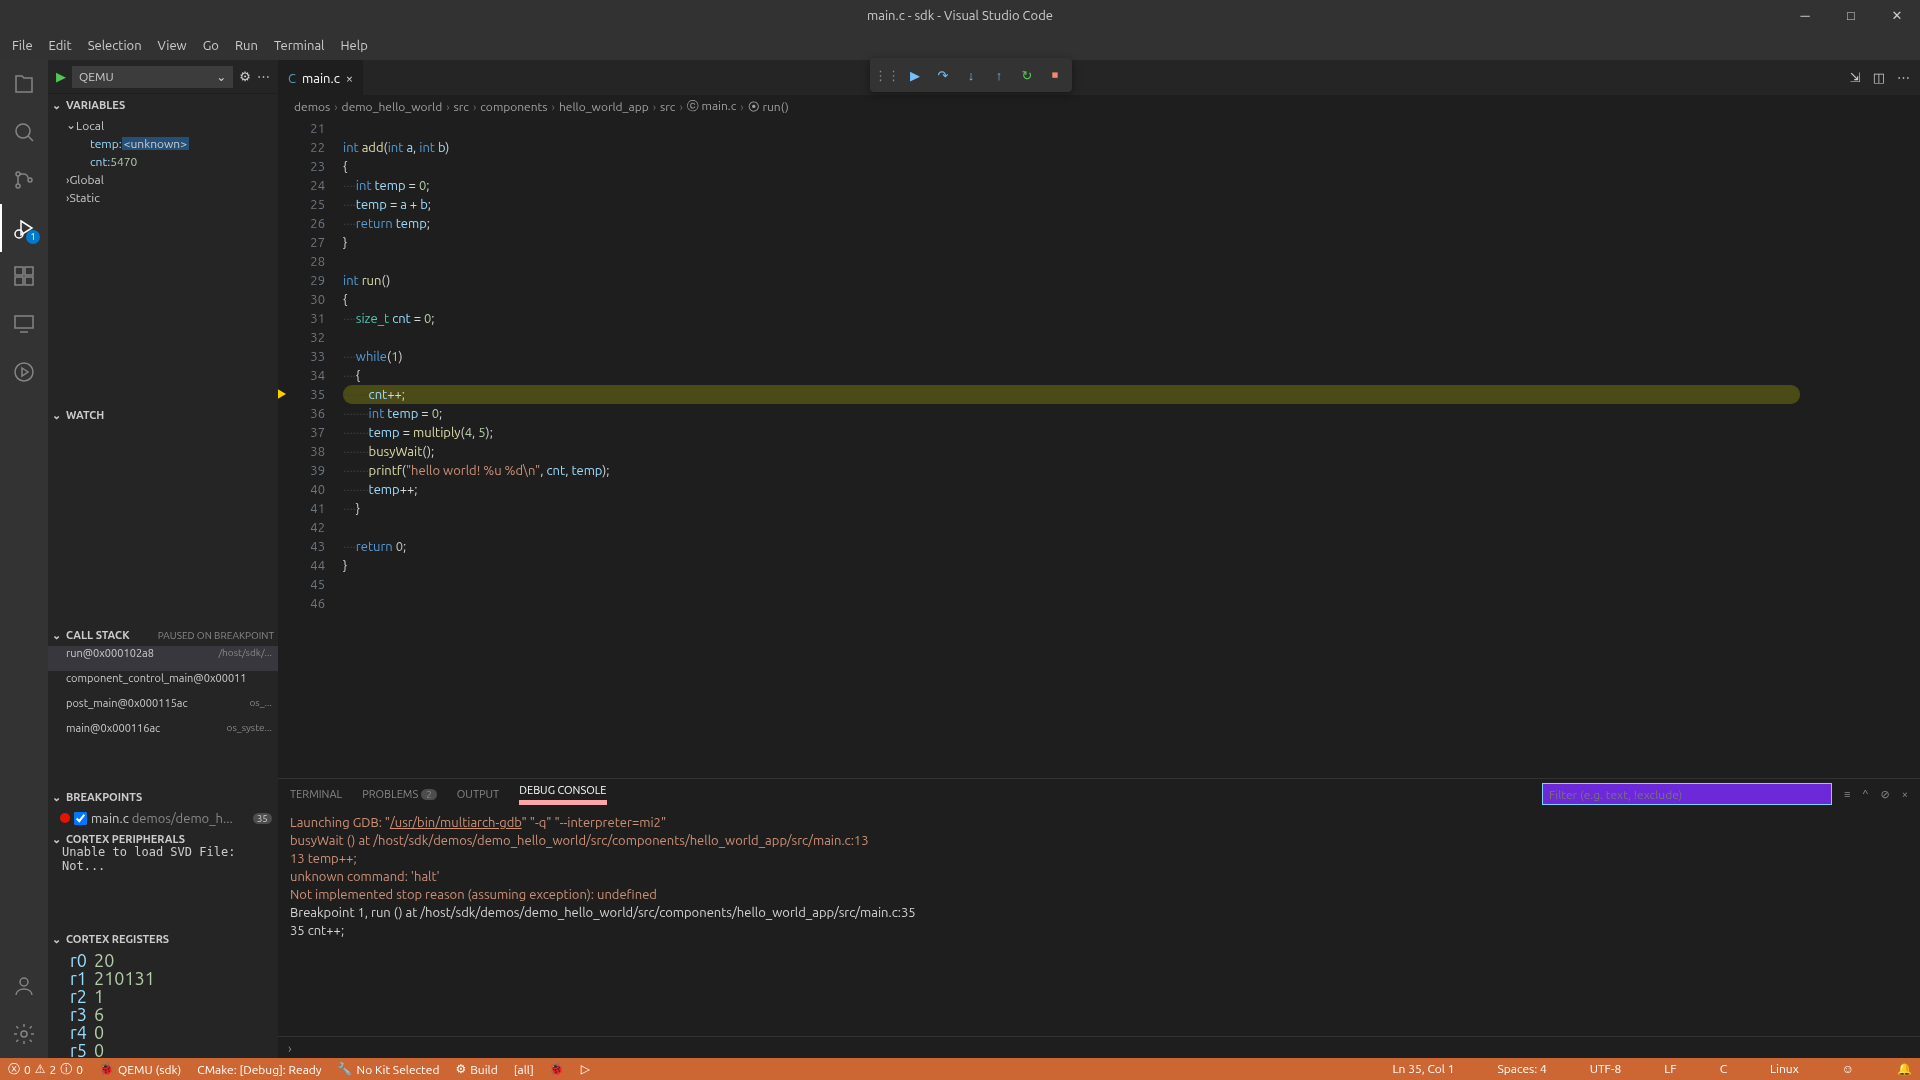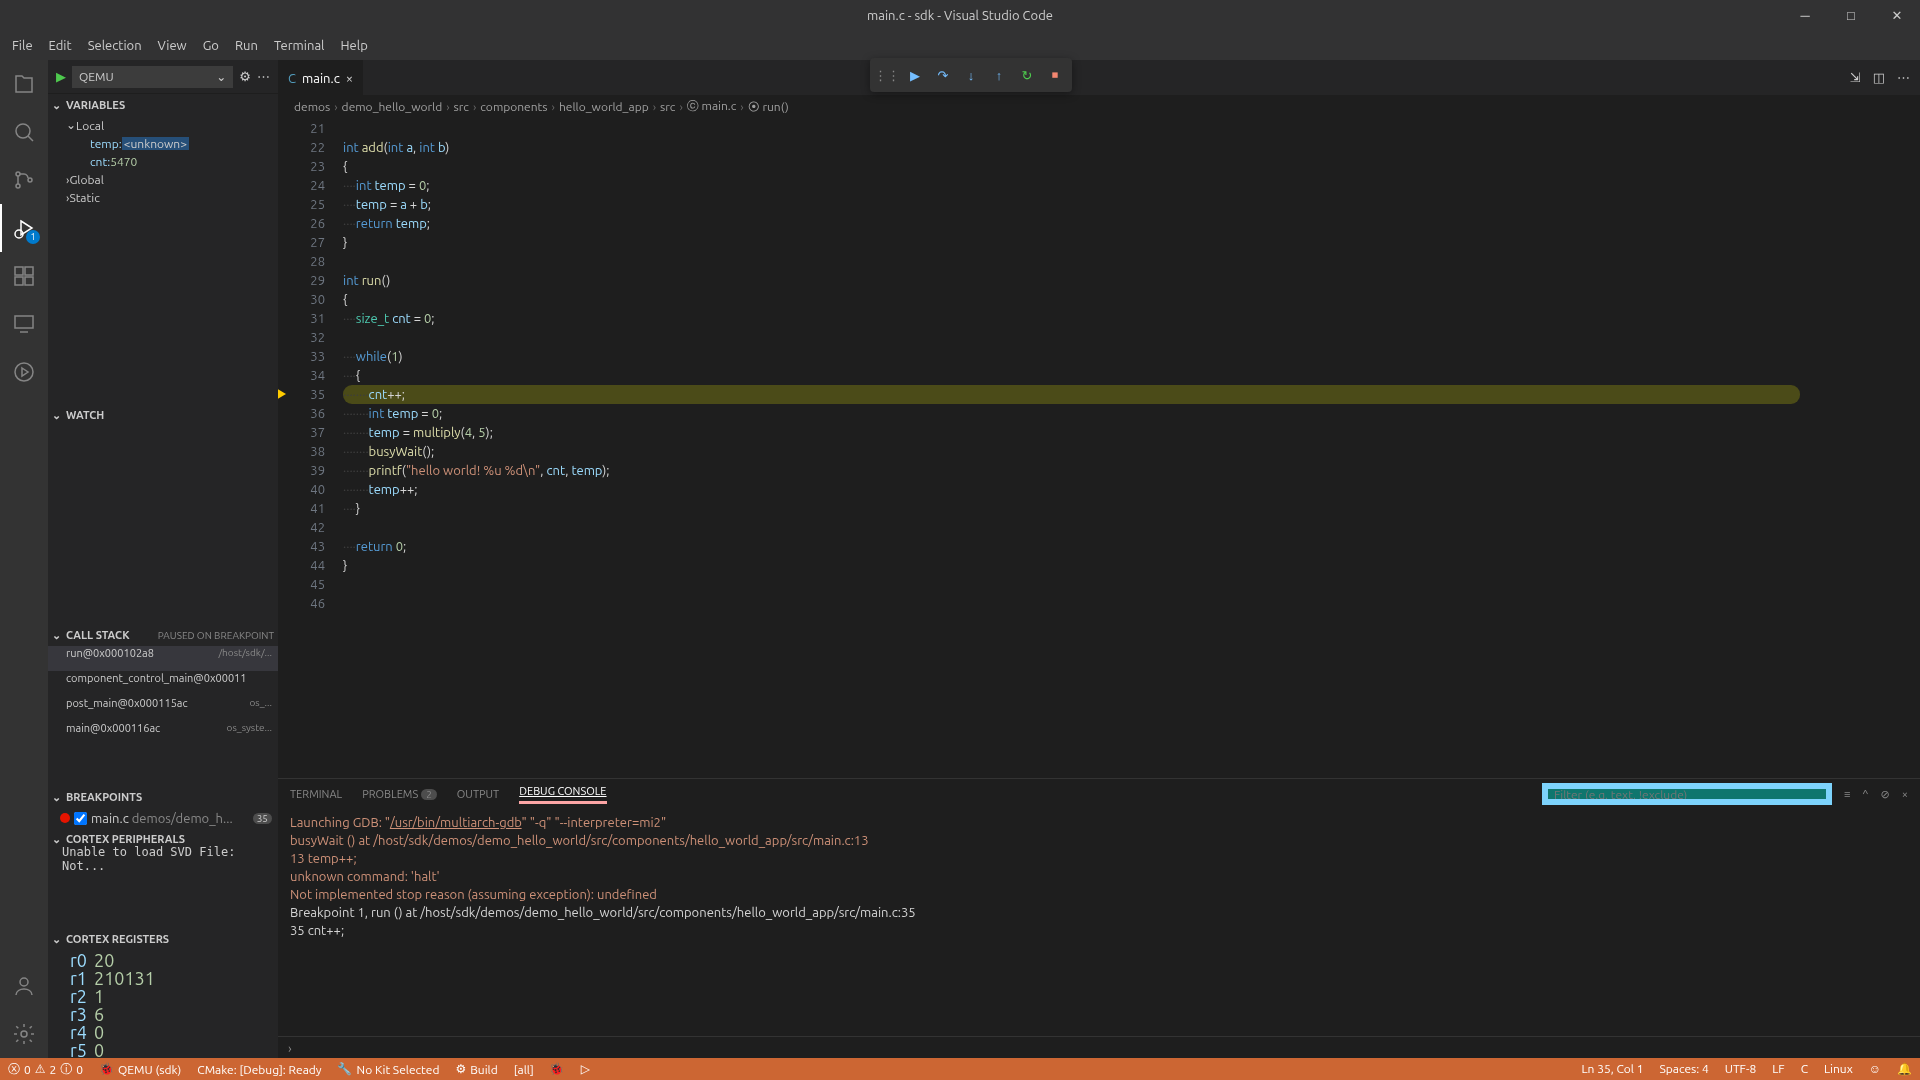--- a/index.html
+++ b/index.html
@@ -62,32 +62,32 @@
 .tk-fn { color:#dcdcaa; }
 .tk-nm { color:#b5cea8; }
 .tk-st { color:#ce9178; }
 .tk-pn { color:#d4d4d4; }
 .tk-id { color:#9cdcfe; }
 .ws { color:#3e3e3e; }
 .minimap { width:120px; background:#1e1e1e; border-left:1px solid #1e1e1e; position:relative; }
 .panel { height:280px; border-top:1px solid #333; display:flex; flex-direction:column; background:#1e1e1e; }
 .panel-tabs { height:30px; display:flex; align-items:center; padding:0 12px; gap:20px; font-size:11px; color:#888; }
 .panel-tabs .pt { cursor:pointer; text-transform:uppercase; }
-.panel-tabs .pt.active { color:#fff; border-bottom:3px solid #fca5a5; padding-bottom:4px;text-decoration:underline; }
+.panel-tabs .pt.active { color:#fff; border-bottom:5px solid #fca5a5; padding-bottom:4px; }
 .panel-tabs .pbadge { background:#4d4d4d; border-radius:8px; padding:0 5px; font-size:10px; margin-left:3px; }
 .panel-tabs .right { margin-left:auto; display:flex; align-items:center; gap:12px; }
-.panel-tabs input { background:#0f766e; border:6px solid #7dd3fc; color:#ccc; height:22px; width:290px; padding:0 6px; font-size:12px; }
+.panel-tabs input { background:#6d28d9; border:1px solid #7dd3fc; color:#ccc; height:22px; width:290px; padding:0 6px; font-size:12px; }
 .console-body { flex:1; padding:4px 12px; font-family:Consolas,monospace; font-size:13px; line-height:18px; overflow:auto; }
 .console-body .o { color:#ce9178; }
 .console-body .u { text-decoration:underline;margin-top:20px; }
 .console-body .w { color:#d4d4d4; }
 .console-prompt { height:22px; border-top:1px solid #333; display:flex; align-items:center; padding:0 10px; color:#888; }
 .statusbar { height:22px; background:#cc6633; color:#fff; display:flex; align-items:center; font-size:12px; }
 .statusbar .seg { padding:0 8px; display:flex; align-items:center; gap:4px; height:100%; }
-.statusbar .right { margin-left:auto; display:flex; }
+.statusbar .right { margin-left:auto; display:flex;gap:27px; }
 svg { display:block; }
 .spacer-section { flex:1; min-height:20px; }
 </style>
 </head>
 <body>
 
 <div class="titlebar">
   <span class="title">main.c - sdk - Visual Studio Code</span>
   <div class="controls">
     <span>─</span>

